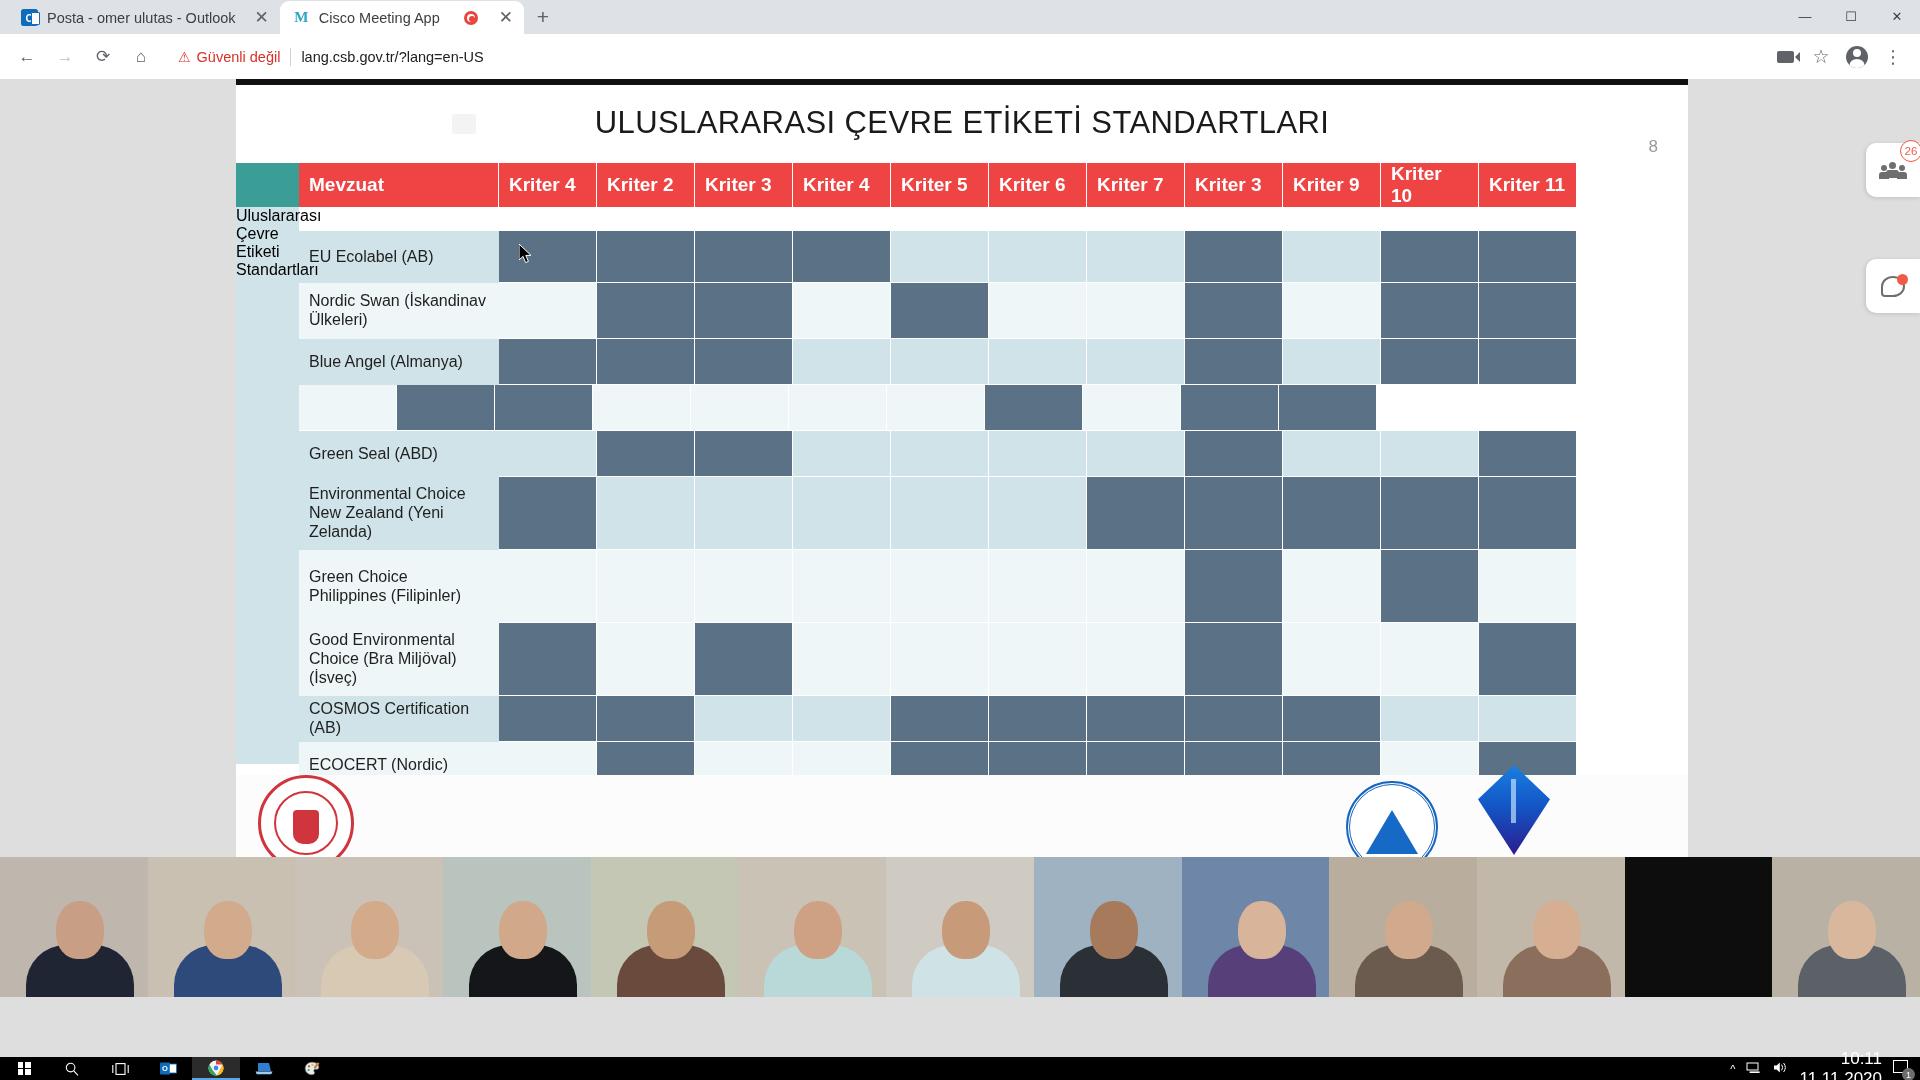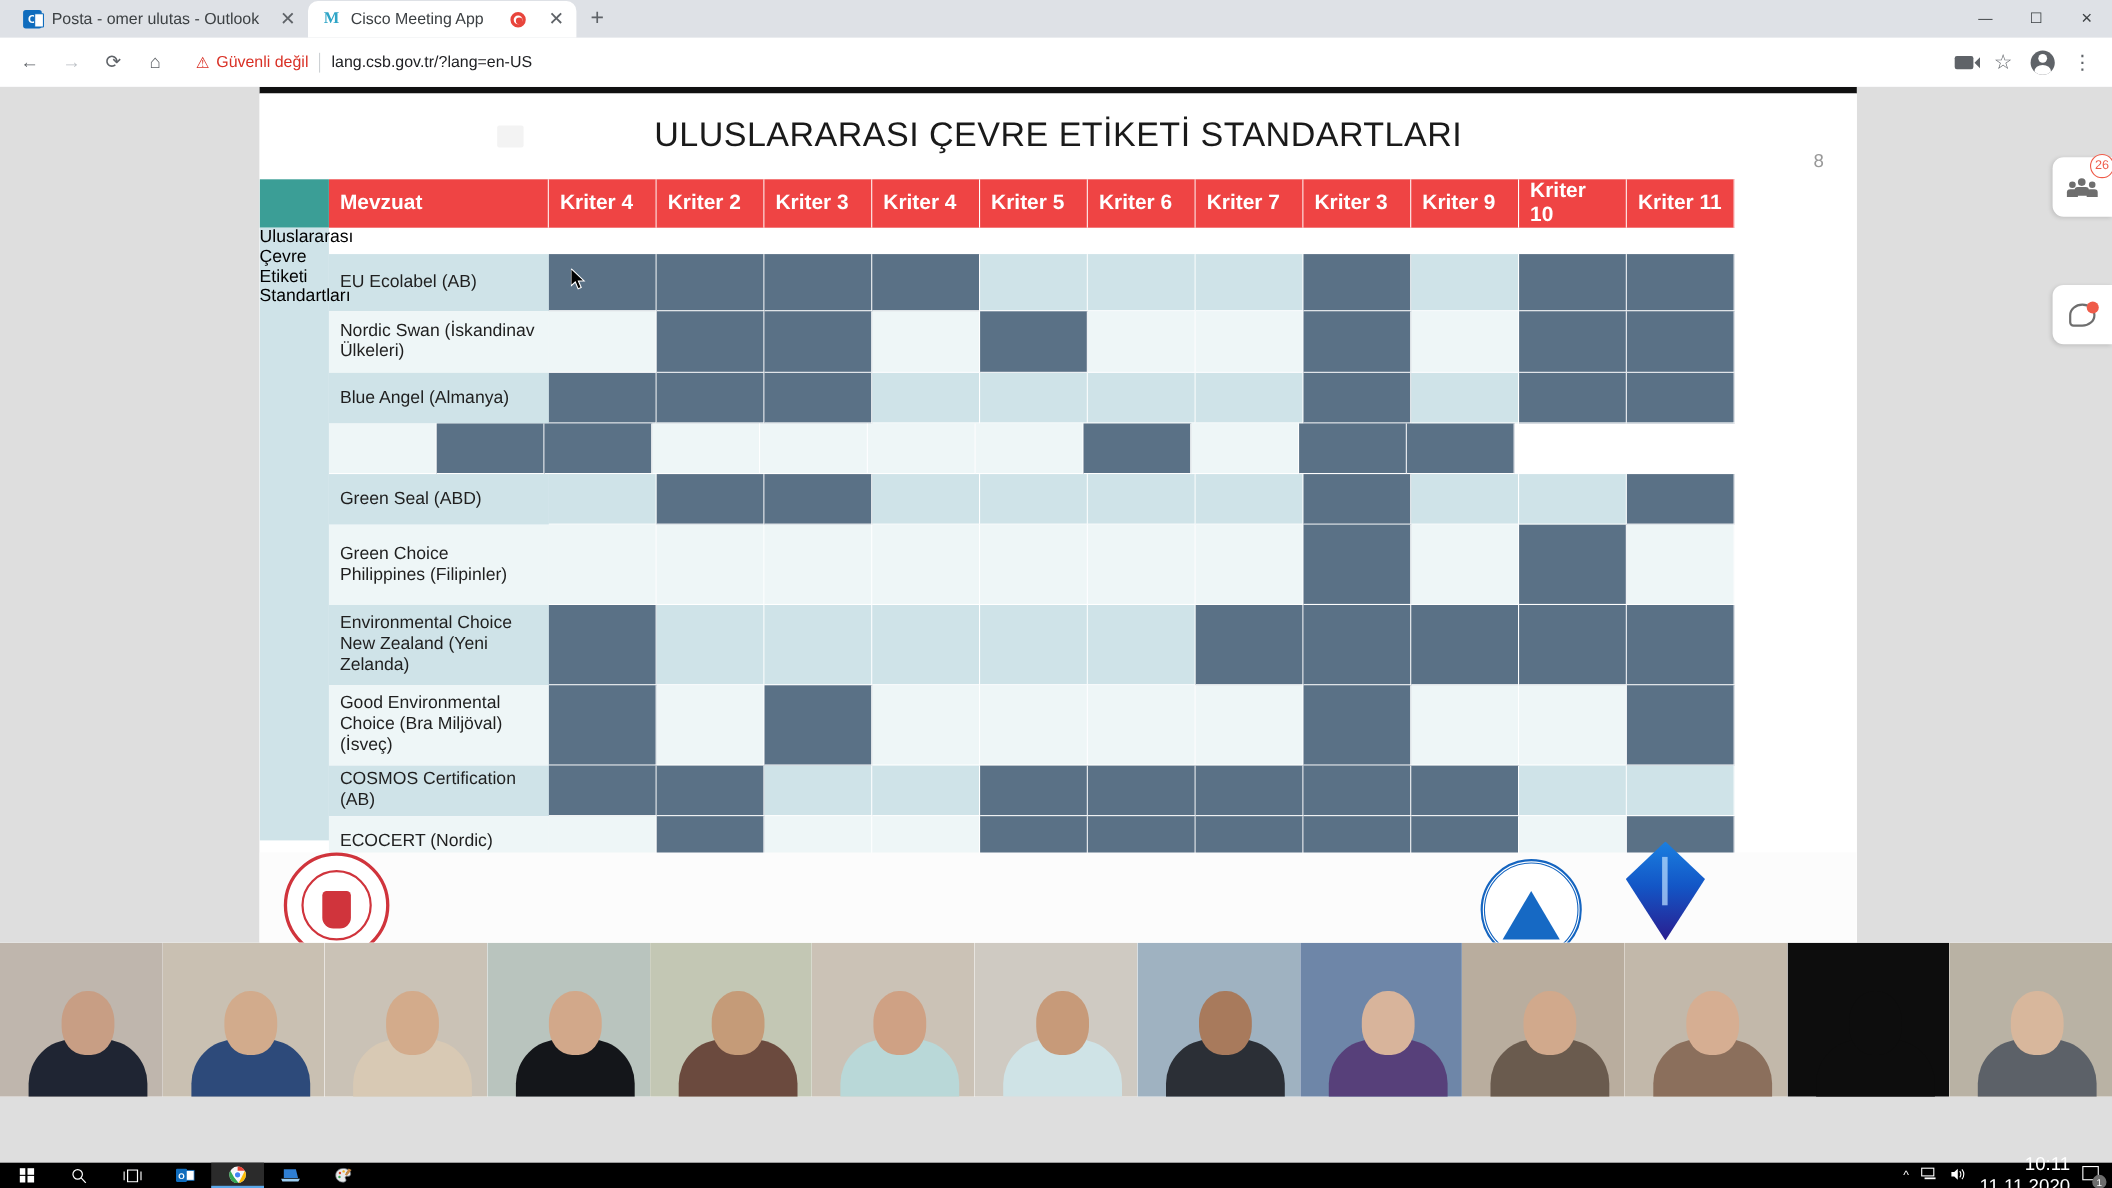--- a/index.html
+++ b/index.html
@@ -327,46 +327,46 @@
                     <div class="cell off-a" style="height: 100%;"></div>
                     <div class="cell off-a" style="height: 100%;"></div>
                     <div class="cell off-a" style="height: 100%;"></div>
                     <div class="cell off-a" style="height: 100%;"></div>
                     <div class="cell on" style="height: 100%;"></div>
                     <div class="cell off-a" style="height: 100%;"></div>
                     <div class="cell off-a" style="height: 100%;"></div>
                     <div class="cell on" style="height: 100%;"></div>
                   </div>
                   <div class="tbl-row" style="height: 73px;">
+                    <div class="name-cell off-a" style="height: 100%;">Environmental Choice New Zealand (Yeni Zelanda)</div>
+                    <div class="cell on" style="height: 100%;"></div>
+                    <div class="cell off-a" style="height: 100%;"></div>
+                    <div class="cell off-a" style="height: 100%;"></div>
+                    <div class="cell off-a" style="height: 100%;"></div>
+                    <div class="cell off-a" style="height: 100%;"></div>
+                    <div class="cell off-a" style="height: 100%;"></div>
+                    <div class="cell on" style="height: 100%;"></div>
+                    <div class="cell on" style="height: 100%;"></div>
+                    <div class="cell on" style="height: 100%;"></div>
+                    <div class="cell on" style="height: 100%;"></div>
+                    <div class="cell on" style="height: 100%;"></div>
+                  </div>
+                  <div class="tbl-row" style="height: 73px;">
                     <div class="name-cell off-b" style="height: 100%;">Green Choice Philippines (Filipinler)</div>
                     <div class="cell off-b" style="height: 100%;"></div>
                     <div class="cell off-b" style="height: 100%;"></div>
                     <div class="cell off-b" style="height: 100%;"></div>
                     <div class="cell off-b" style="height: 100%;"></div>
                     <div class="cell off-b" style="height: 100%;"></div>
                     <div class="cell off-b" style="height: 100%;"></div>
                     <div class="cell off-b" style="height: 100%;"></div>
                     <div class="cell on" style="height: 100%;"></div>
                     <div class="cell off-b" style="height: 100%;"></div>
                     <div class="cell on" style="height: 100%;"></div>
                     <div class="cell off-b" style="height: 100%;"></div>
-                  </div>
-                  <div class="tbl-row" style="height: 73px;">
-                    <div class="name-cell off-a" style="height: 100%;">Environmental Choice New Zealand (Yeni Zelanda)</div>
-                    <div class="cell on" style="height: 100%;"></div>
-                    <div class="cell off-a" style="height: 100%;"></div>
-                    <div class="cell off-a" style="height: 100%;"></div>
-                    <div class="cell off-a" style="height: 100%;"></div>
-                    <div class="cell off-a" style="height: 100%;"></div>
-                    <div class="cell off-a" style="height: 100%;"></div>
-                    <div class="cell on" style="height: 100%;"></div>
-                    <div class="cell on" style="height: 100%;"></div>
-                    <div class="cell on" style="height: 100%;"></div>
-                    <div class="cell on" style="height: 100%;"></div>
-                    <div class="cell on" style="height: 100%;"></div>
                   </div>
                   <div class="tbl-row" style="height: 73px;">
                     <div class="name-cell off-b" style="height: 100%;">Good Environmental Choice (Bra Miljöval) (İsveç)</div>
                     <div class="cell on" style="height: 100%;"></div>
                     <div class="cell off-b" style="height: 100%;"></div>
                     <div class="cell on" style="height: 100%;"></div>
                     <div class="cell off-b" style="height: 100%;"></div>
                     <div class="cell off-b" style="height: 100%;"></div>
                     <div class="cell off-b" style="height: 100%;"></div>
                     <div class="cell off-b" style="height: 100%;"></div>

